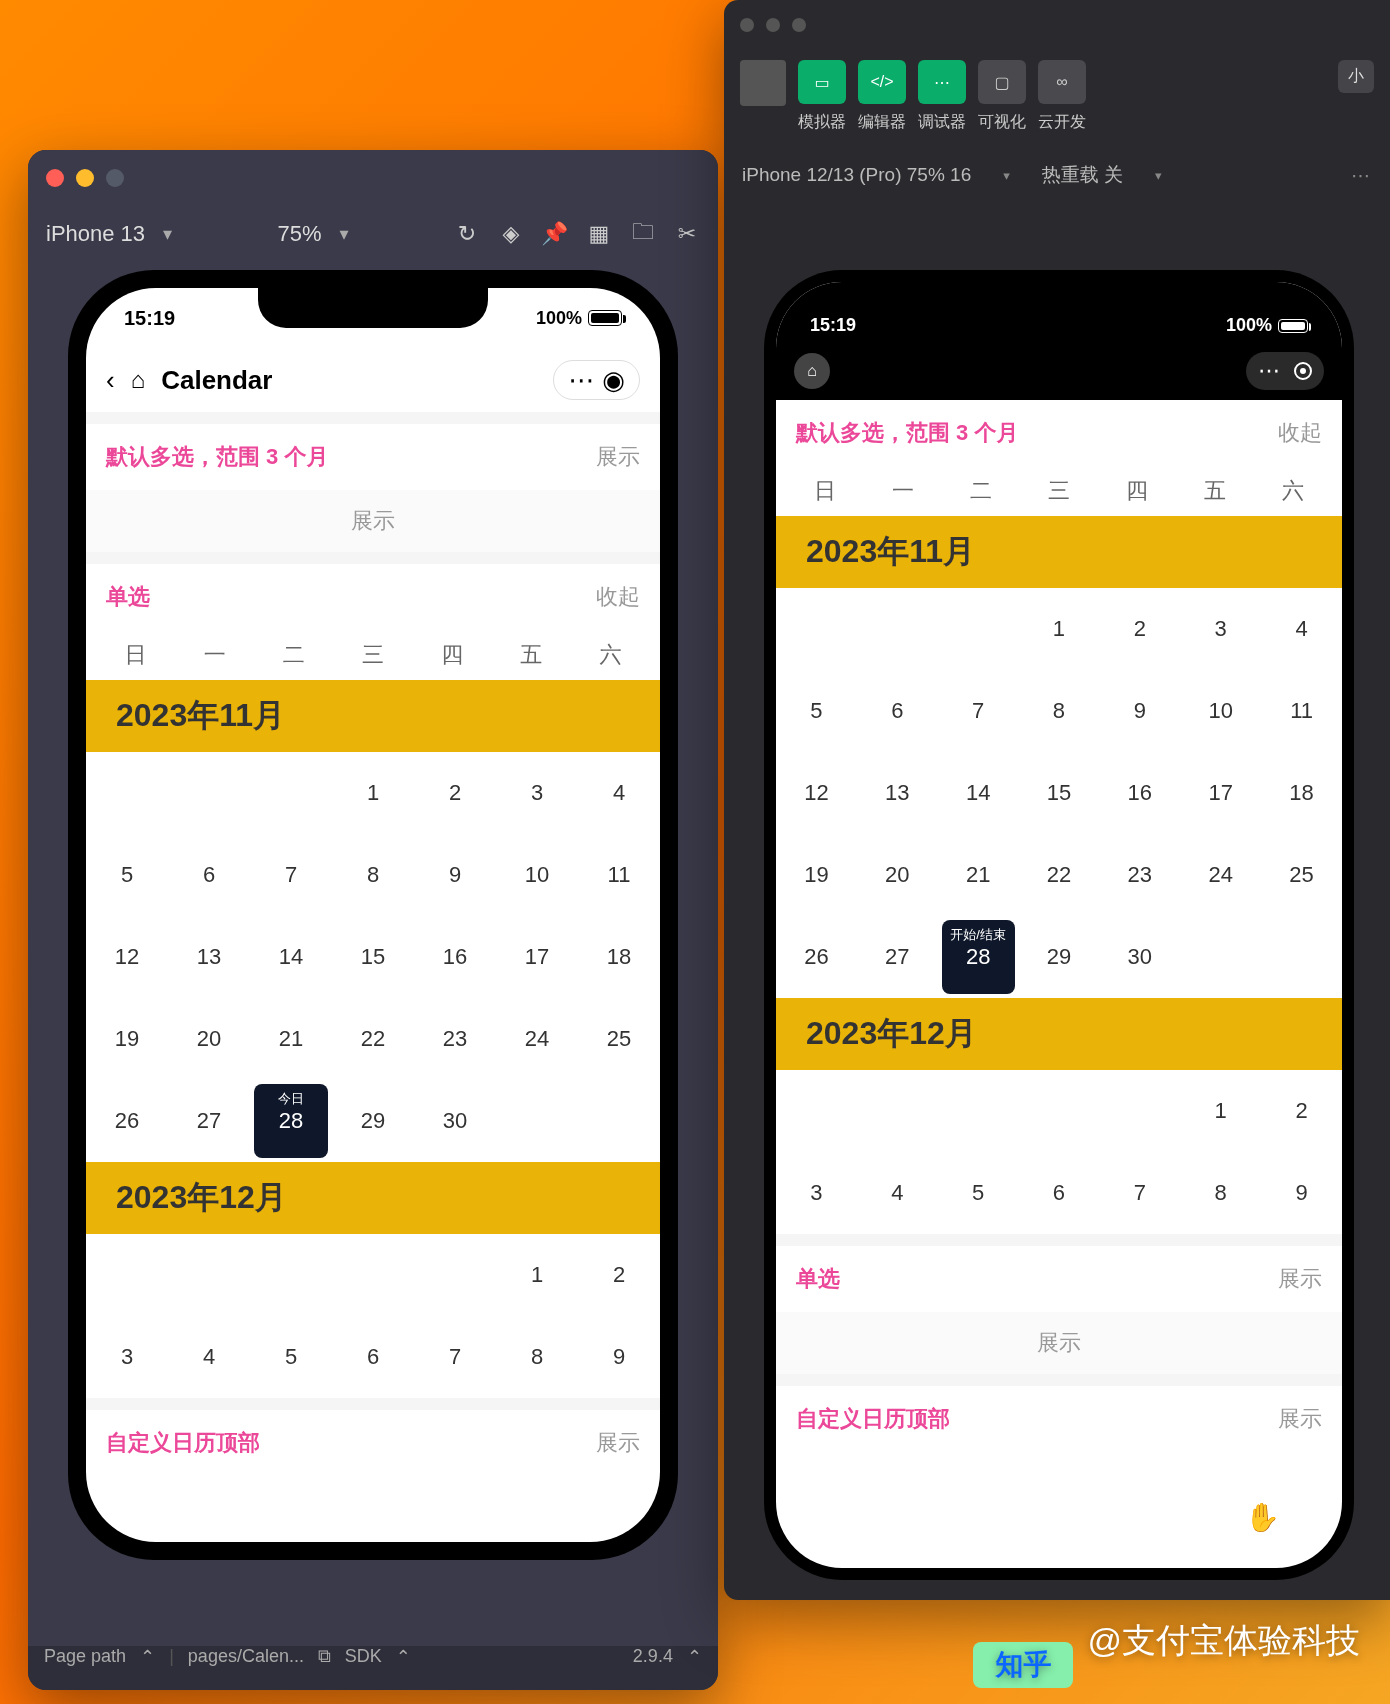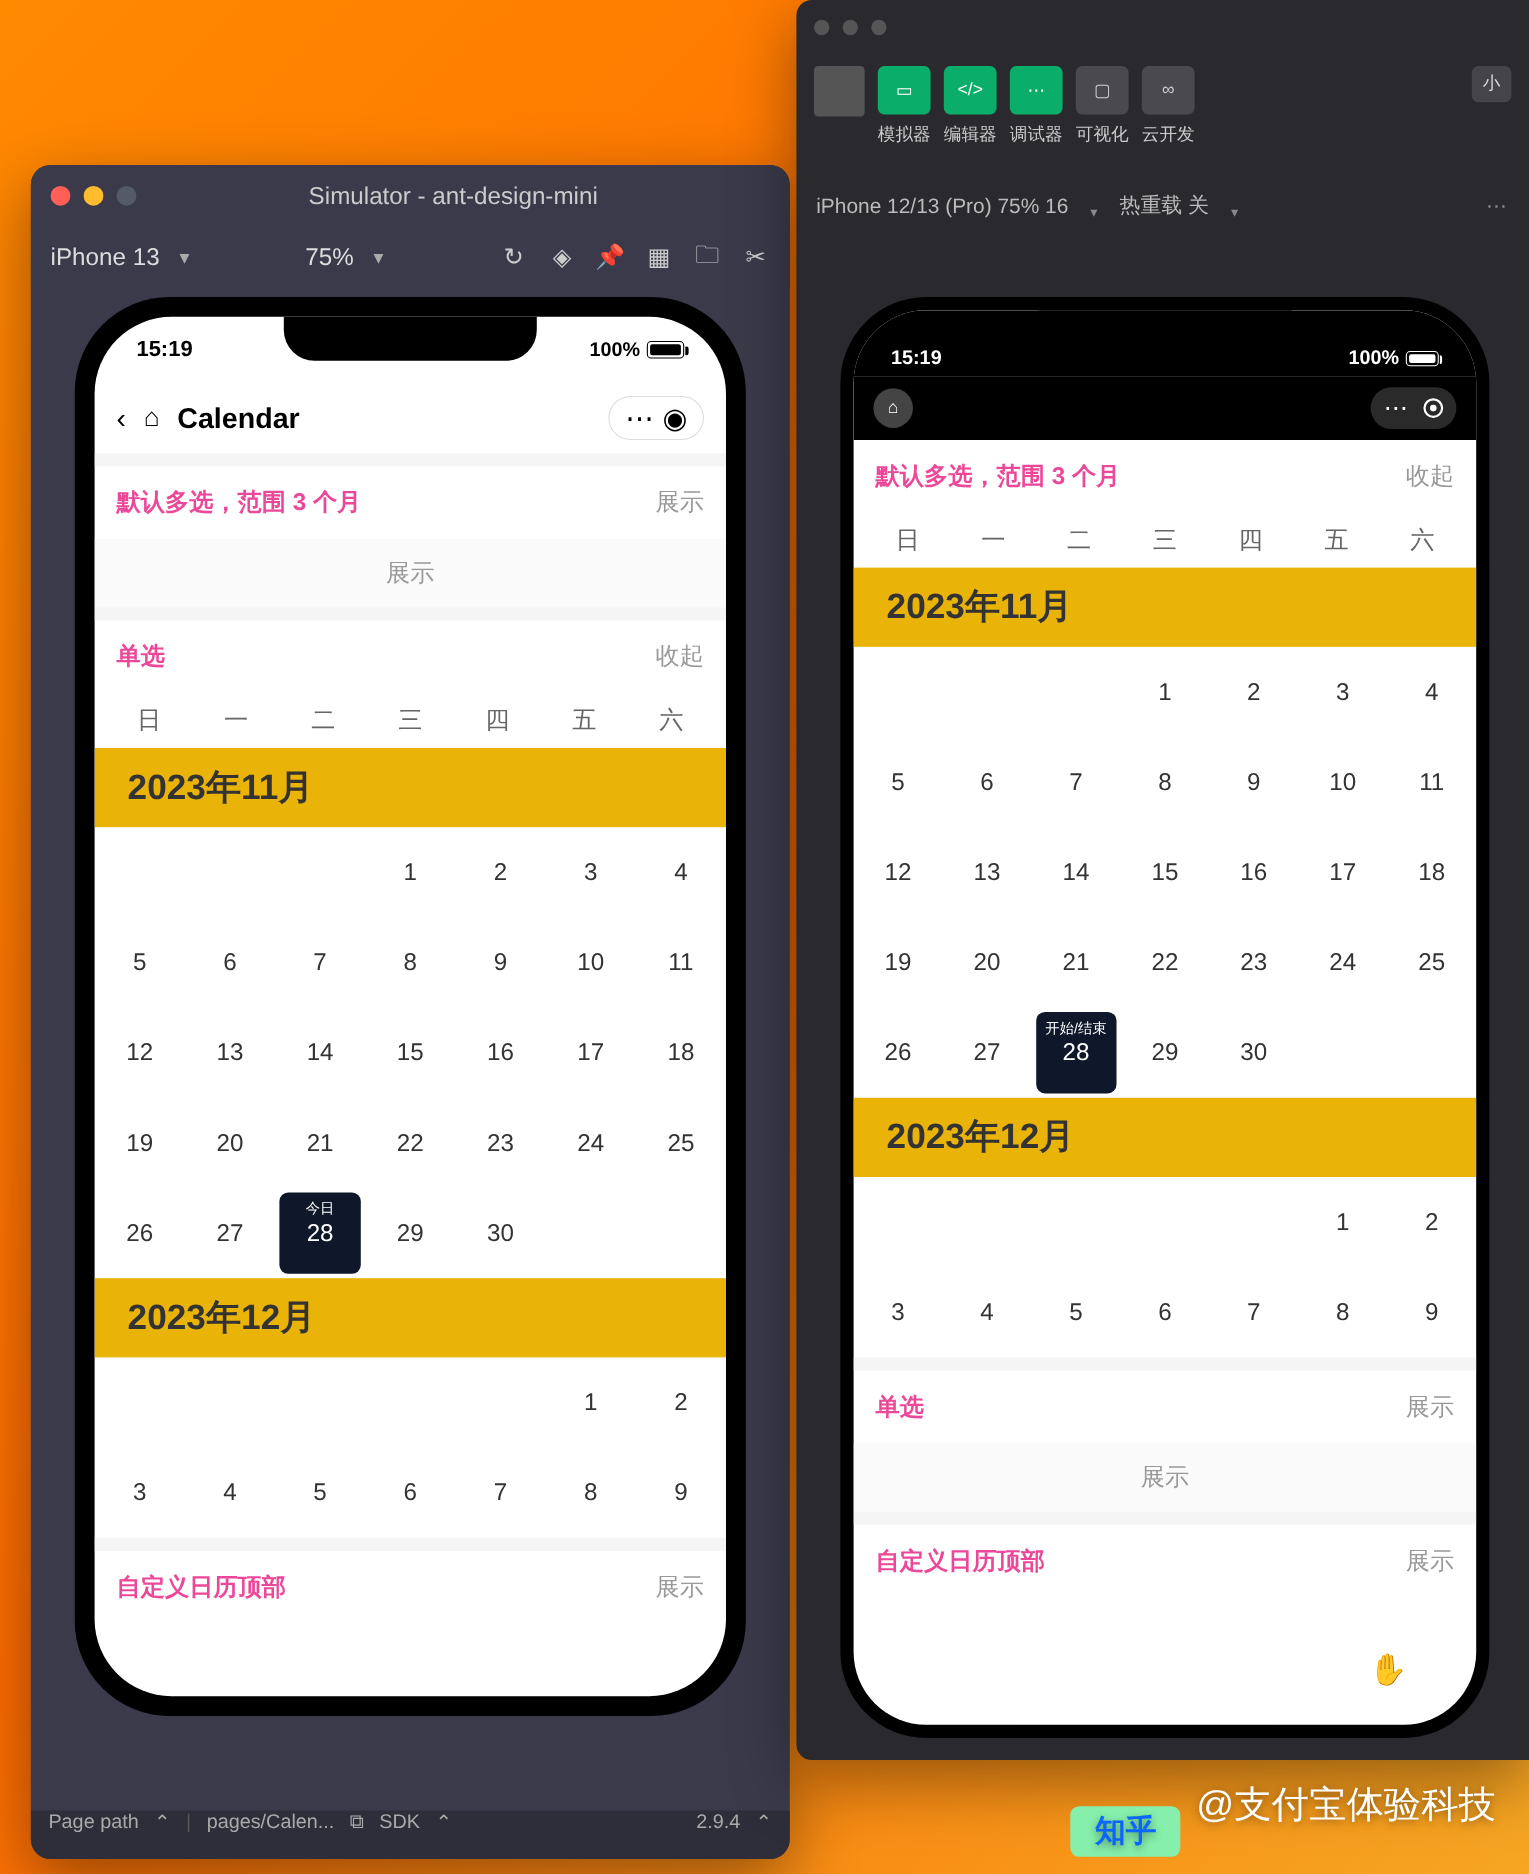--- a/index.html
+++ b/index.html
@@ -53,21 +53,21 @@
 .r-tb { height:50px; display:flex; align-items:center; padding:0 16px; gap:12px; }
 .r-tb .traffic span{width:14px;height:14px;} .r-tb .tr-g{background:#555;}
 .r-toolbar { height:100px; display:flex; align-items:flex-start; padding:10px 16px; gap:10px; }
 .r-avatar { width:46px; height:46px; background:#555; border-radius:4px; }
 .r-btn { display:flex; flex-direction:column; align-items:center; gap:8px; min-width:52px; }
 .r-btn-top { width:48px; height:44px; border-radius:6px; display:flex; align-items:center; justify-content:center; }
 .r-btn-top.green { background:#0aad6a; color:#fff; }
 .r-btn-top.gray { background:#4a4a4e; color:#ccc; }
 .r-btn-lbl { font-size:16px; color:#ccc; }
 .r-pill { background:#444449; color:#ddd; padding:6px 10px; border-radius:6px; font-size:16px; margin-left:auto; }
-.r-sub { height:50px; display:flex; align-items:flex-end; padding:0 18px; gap:20px; color:#bbb; font-size:19px; }
+.r-sub { height:50px; display:flex; align-items:center; padding:0 18px; gap:32px; color:#bbb; font-size:19px; }
 .r-sub .dd { color:#888; font-size:13px; }
 .r-dots { margin-left:auto; color:#888; letter-spacing:2px; }
 
 .r-phone { position:absolute; left:40px; top:270px; width:590px; height:1310px; background:#000; border-radius:78px; padding:12px; }
 .r-screen { width:100%; height:100%; background:#fff; border-radius:66px; overflow:hidden; position:relative; }
 .r-notch { position:absolute; top:0; left:50%; transform:translateX(-50%); width:230px; height:34px; background:#000; border-radius:0 0 24px 24px; z-index:10; }
 .r-status { background:#000; color:#fff; height:60px; display:flex; align-items:flex-end; justify-content:space-between; padding:0 34px 6px; font-size:18px; font-weight:600; }
 .r-batt-icon { width:30px; height:14px; border:1.4px solid #fff; border-radius:4px; position:relative; }
 .r-batt-icon::before { content:""; position:absolute; inset:2px; background:#fff; border-radius:2px; }
 .r-batt-icon::after { content:""; position:absolute; right:-4px; top:3px; width:2.5px; height:8px; background:#fff; border-radius:0 2px 2px 0; }
@@ -86,21 +86,20 @@
 </head>
 <body>
 
 <div class="win-left">
   <div class="left-tb">
     <div class="traffic">
         <span class="tr-r"></span>
         <span class="tr-y"></span>
         <span class="tr-g"></span>
       </div>
-    <div class="left-title">Simulator - ant-design-mini</div>
   </div>
   <div class="left-toolbar">
     <span class="tb-text">iPhone 13</span>
     <span class="chev">▾</span>
     <span class="tb-spacer"></span>
     <span class="tb-text">75%</span>
     <span class="chev">▾</span>
     <span class="tb-spacer"></span>
     <span class="tb-icon">↻</span>
     <span class="tb-icon">◈</span>

